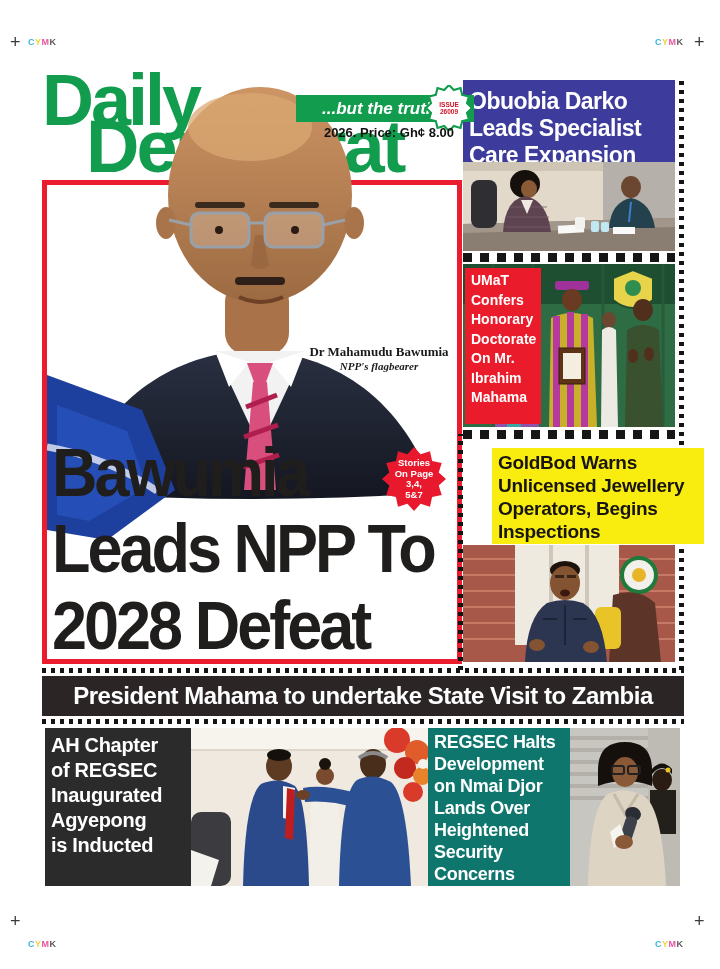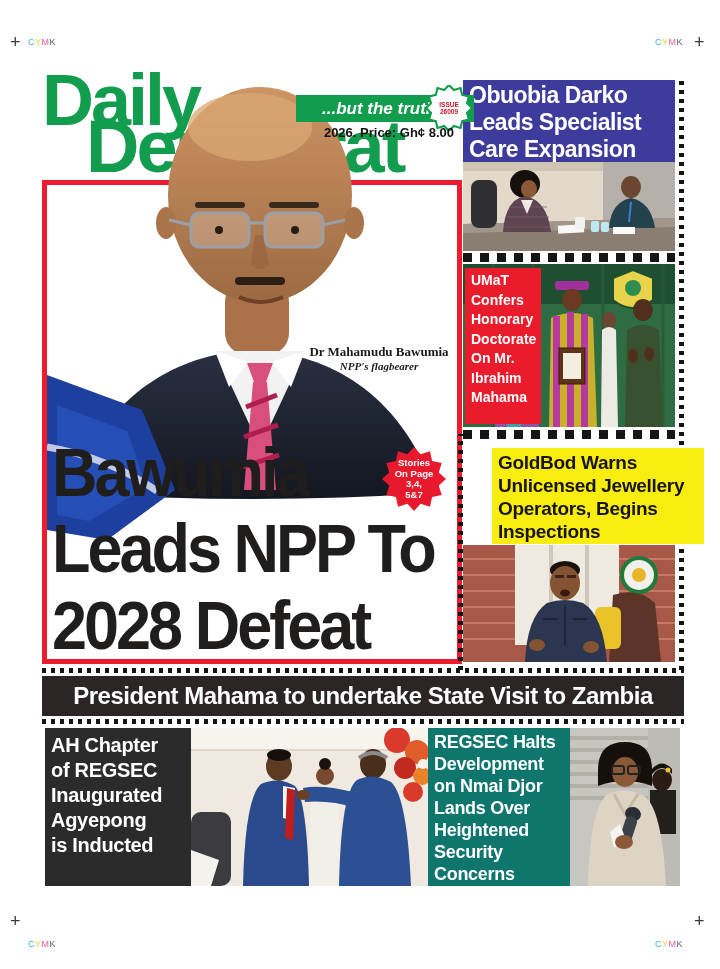--- a/index.html
+++ b/index.html
@@ -1,40 +1,40 @@
 <!DOCTYPE html>
 <html><head>
 <meta charset="utf-8">
 <style>
   html,body{margin:0;padding:0;background:#ffffff;}
   #page{position:relative;width:720px;height:969px;background:#ffffff;overflow:hidden;
         font-family:"Liberation Sans",sans-serif;}
   .abs{position:absolute;}
   
   .crop-mark{position:absolute;font-size:18px;font-weight:400;color:#3a3a3a;line-height:1;}
-  .cmyk{position:absolute;font-size:9px;font-weight:normal;letter-spacing:.5px;line-height:1;}
+  .cmyk{position:absolute;font-size:9px;font-weight:bold;letter-spacing:.5px;line-height:1;}
   
   .logo-word{position:absolute;font-weight:bold;letter-spacing:-3px;line-height:1;}
   .tagline-banner{position:absolute;color:#fff;font-style:italic;font-weight:bold;
                   font-size:17px;line-height:27px;padding-left:26px;}
   .dateline{position:absolute;font-size:13px;font-weight:bold;color:#111;text-align:right;}
   .issue-badge-text{position:absolute;inset:0;display:flex;flex-direction:column;justify-content:center;
                     align-items:center;font-size:6.5px;font-weight:bold;color:#d01325;line-height:7px;}
   
   .main-photo-frame{position:absolute;border:5px solid #ea1c2d;background:#fff;}
   .photo-caption{position:absolute;text-align:center;font-family:"Liberation Serif",serif;color:#1a1a1a;}
   .photo-caption .cap-name{font-size:13px;font-weight:bold;}
   .photo-caption .cap-role{font-size:11px;font-weight:bold;font-style:italic;}
   .main-headline{position:absolute;font-weight:bold;color:#201d1d;font-size:63px;line-height:71px;
                  letter-spacing:-3px;transform:scaleY(1.08);transform-origin:top left;white-space:nowrap;}
   .stories-badge-text{position:absolute;inset:0;display:flex;flex-direction:column;justify-content:center;
                       align-items:center;color:#fff;font-weight:bold;font-size:9.5px;line-height:10.5px;}
   
   .headline-box{position:absolute;font-weight:bold;box-sizing:border-box;}
-  .rc1{color:#fff;font-size:23px;line-height:27px;letter-spacing:-.5px;padding:2px 6px;}
+  .rc1{color:#fff;font-size:23px;line-height:27px;letter-spacing:-.5px;padding:8px 6px;}
   .rc2{color:#fff;font-size:14px;line-height:19.5px;padding:3px 6px;}
   .rc3{color:#181410;font-size:19px;line-height:23px;letter-spacing:-.3px;padding:3px 6px;margin-left:29px;}
   .filmstrip{position:absolute;height:13px;background-color:#ffffff;
              background-image:repeating-linear-gradient(90deg,#161616 0 9px,#ffffff 9px 17px);
              background-size:100% 9px;background-position:0 2px;background-repeat:no-repeat;}
   .dotted-h{position:absolute;height:5px;
             background-image:repeating-linear-gradient(90deg,#141414 0 4px,transparent 4px 9px);}
   .dotted-v{position:absolute;width:5px;
             background-image:repeating-linear-gradient(0deg,#141414 0 4px,transparent 4px 9px);}
   

